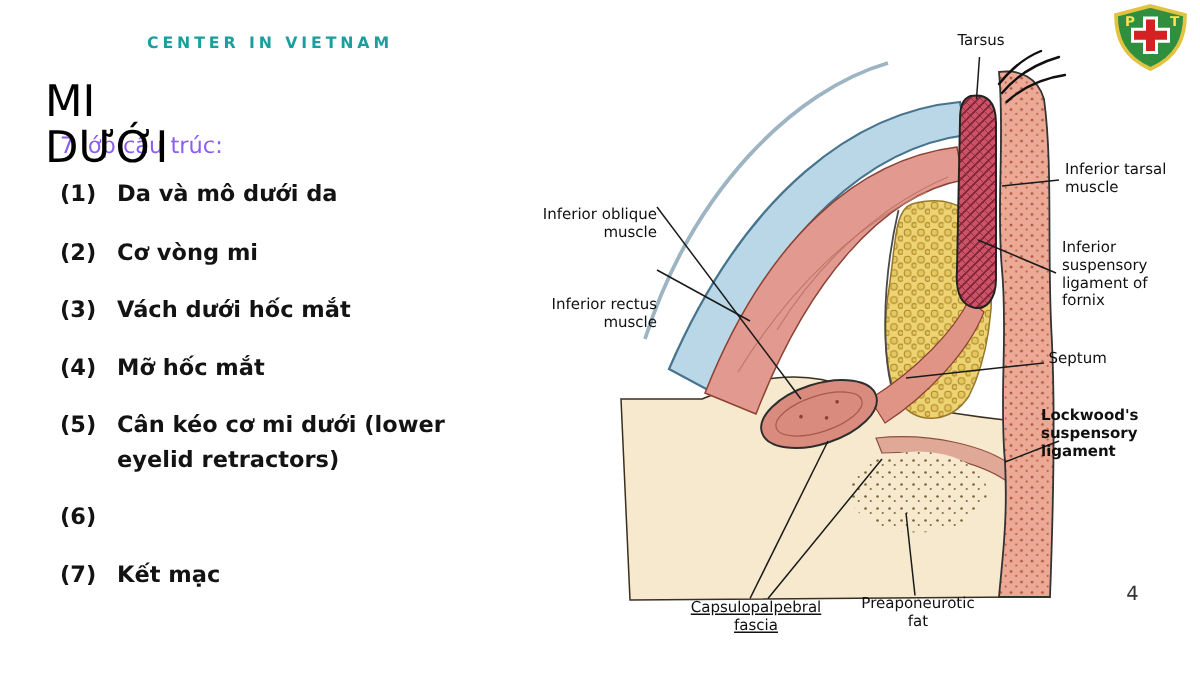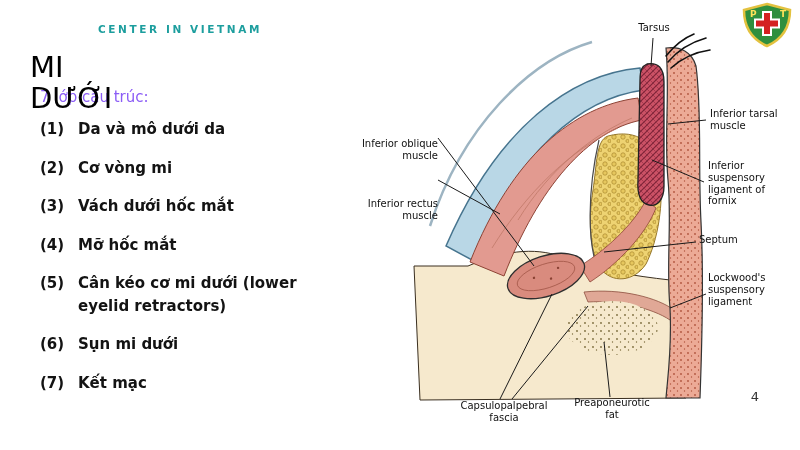--- a/index.html
+++ b/index.html
@@ -79,21 +79,20 @@
     <li>
         <span class="num">(4)</span>
         <span class="txt">Mỡ hốc mắt</span>
       </li>
     <li>
         <span class="num">(5)</span>
         <span class="txt">Cân kéo cơ mi dưới (lower eyelid retractors)</span>
       </li>
     <li>
         <span class="num">(6)</span>
-        <span class="txt">Sụn mi dưới</span>
       </li>
     <li>
         <span class="num">(7)</span>
         <span class="txt">Kết mạc</span>
       </li>
   </ol>
 
   <div class="diagram">
     <svg width="440" height="430" viewBox="0 0 440 430">
       <defs>
@@ -170,20 +169,20 @@
         <path d="M260,389 L254,334"></path>
       </g>
     </svg>
 
     <div class="dlabel c" style="left:276px;top:14px;width:56px;">Tarsus</div>
     <div class="dlabel r" style="left:2px;top:130px;width:86px;">Inferior oblique muscle</div>
     <div class="dlabel r" style="left:6px;top:158px;width:82px;margin-top:32px;">Inferior rectus muscle</div>
     <div class="dlabel" style="left:358px;top:152px;width:84px;">Inferior suspensory ligament of fornix</div>
     <div class="dlabel" style="left:360px;top:100px;width:80px;">Inferior tarsal muscle</div>
     <div class="dlabel" style="left:349px;top:226px;width:60px;">Septum</div>
-    <div class="dlabel" style="left:358px;top:264px;width:80px;">Lockwood's suspensory ligament</div>
-    <div class="dlabel c" style="left:104px;top:392px;width:100px;">Capsulopalpebral fascia</div>
+    <div class="dlabel" style="left:344px;top:264px;width:80px;font-weight:bold;">Lockwood's suspensory ligament</div>
+    <div class="dlabel c" style="left:104px;top:392px;width:100px;text-decoration:underline;">Capsulopalpebral fascia</div>
     <div class="dlabel c" style="left:216px;top:389px;width:92px;">Preaponeurotic fat</div>
   </div>
 
   <div class="page-number">4</div>
 
 </div>
 
 </body></html>

